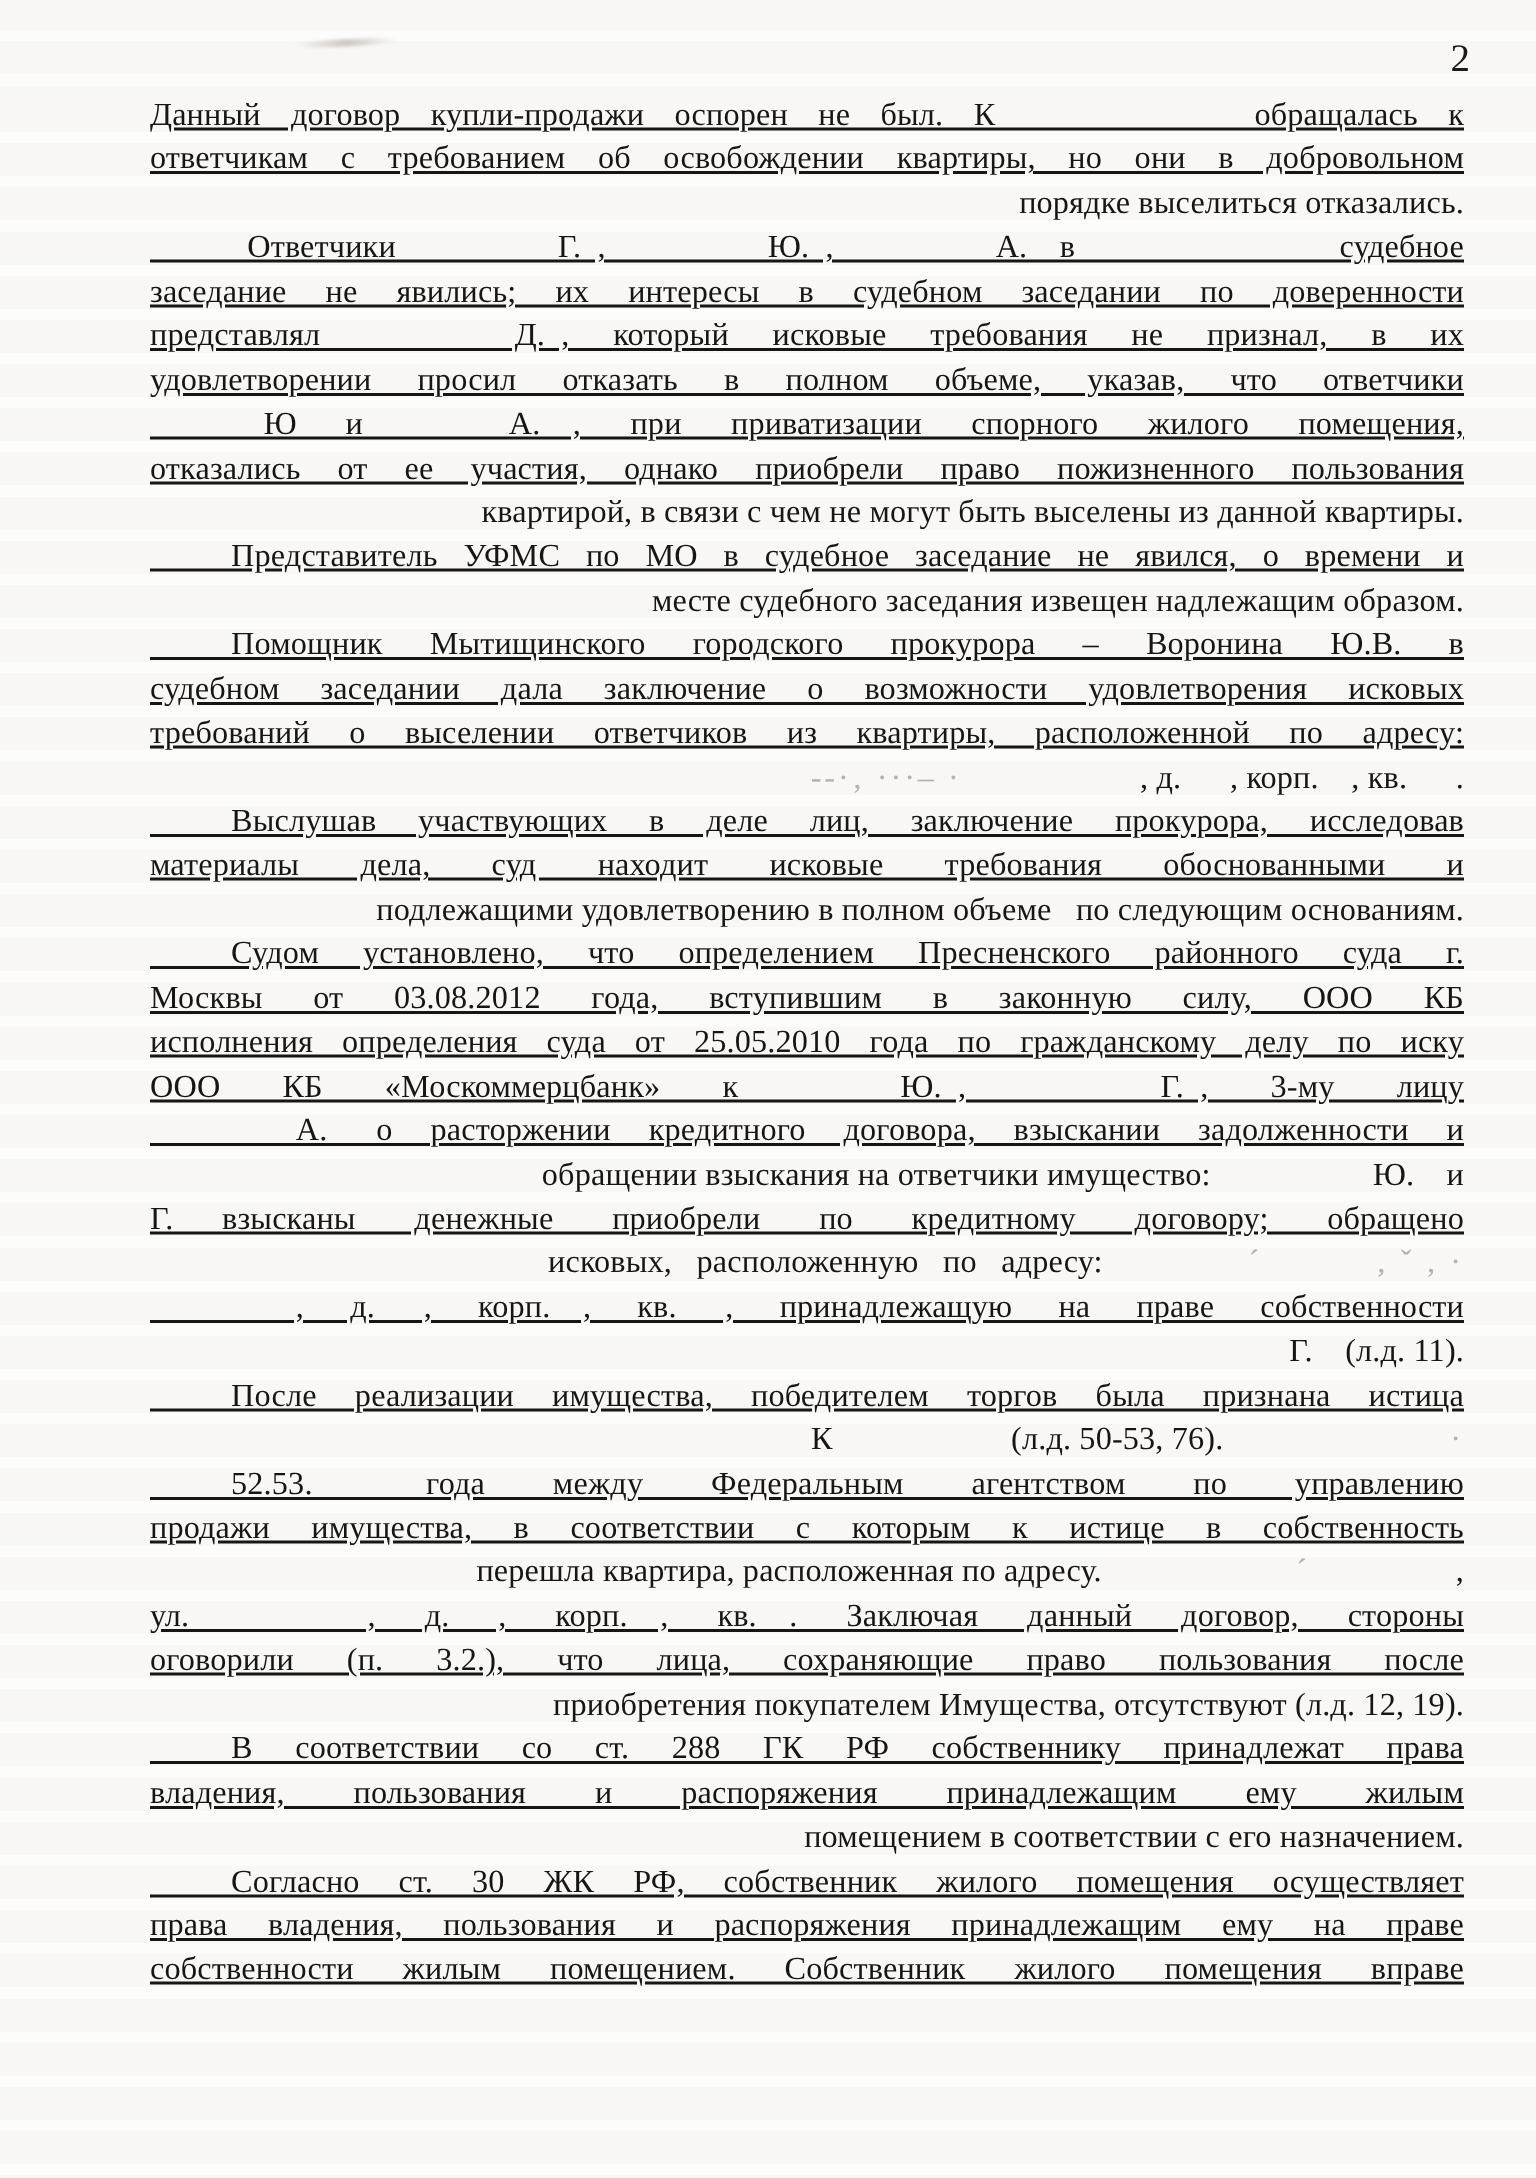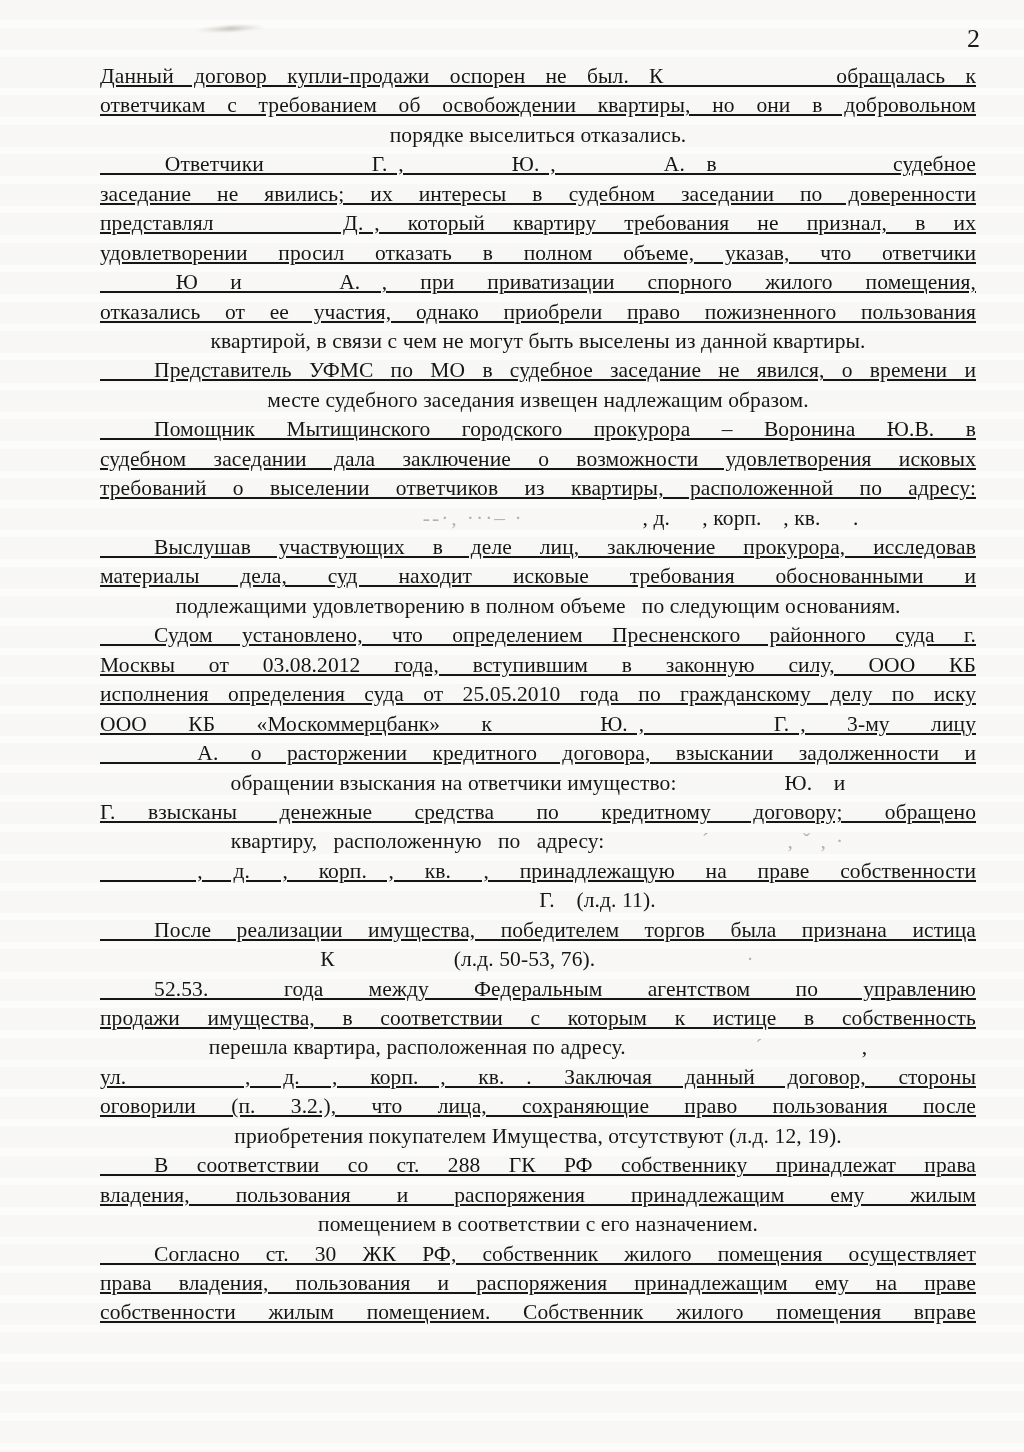--- a/index.html
+++ b/index.html
@@ -32,21 +32,21 @@
     filter:blur(1px);
   }
   .textblock{
     position:absolute;left:100px;top:62px;width:876px;
   }
   .line{
     font-size:21.5px;
     line-height:29.45px;
     height:29.45px;
     white-space:nowrap;
-    text-align:center;
+    text-align:right;
     letter-spacing:0.1px;
   }
   .line.just{
     white-space:normal;
     text-align:justify;
     text-align-last:justify;
     text-decoration:underline;
   }
   .faint{
     color:#b7b1a6;
@@ -59,42 +59,42 @@
 
 <div class="page">
   <div class="page-number">2</div>
   <div class="artifact-top"></div>
   <div class="textblock" id="lines">
       <div class="line just"><span>Данный договор купли-продажи оспорен не был. К        обращалась к</span></div>
       <div class="line just"><span>ответчикам с требованием об освобождении квартиры, но они в добровольном</span></div>
       <div class="line"><span>порядке выселиться отказались.</span></div>
       <div class="line just"><span>   Ответчики     Г. ,     Ю. ,     А. в судебное</span></div>
       <div class="line just"><span>заседание не явились; их интересы в судебном заседании по доверенности</span></div>
-      <div class="line just"><span>представлял      Д. , который квартиру требования не признал, в их</span></div>
+      <div class="line just"><span>представлял      Д. , который исковые требования не признал, в их</span></div>
       <div class="line just"><span>удовлетворении просил отказать в полном объеме, указав, что ответчики</span></div>
       <div class="line just"><span>    Ю  и     А. , при приватизации спорного жилого помещения,</span></div>
       <div class="line just"><span>отказались от ее участия, однако приобрели право пожизненного пользования</span></div>
       <div class="line"><span>квартирой, в связи с чем не могут быть выселены из данной квартиры.</span></div>
       <div class="line just"><span>   Представитель УФМС по МО в судебное заседание не явился, о времени и</span></div>
       <div class="line"><span>месте судебного заседания извещен надлежащим образом.</span></div>
       <div class="line just"><span>   Помощник Мытищинского городского прокурора – Воронина Ю.В. в</span></div>
       <div class="line just"><span>судебном заседании дала заключение о возможности удовлетворения исковых</span></div>
       <div class="line just"><span>требований о выселении ответчиков из квартиры, расположенной по адресу:</span></div>
       <div class="line"><span>          </span><span class="faint">--·‚ ···–  ·</span><span>      , д.  , корп.  , кв.  .</span></div>
       <div class="line just"><span>   Выслушав участвующих в деле лиц, заключение прокурора, исследовав</span></div>
       <div class="line just"><span>материалы дела, суд находит исковые требования обоснованными и</span></div>
       <div class="line"><span>подлежащими удовлетворению в полном объеме  по следующим основаниям.</span></div>
       <div class="line just"><span>   Судом установлено, что определением Пресненского районного суда г.</span></div>
       <div class="line just"><span>Москвы от 03.08.2012 года, вступившим в законную силу, ООО КБ</span></div>
       <div class="line just"><span>исполнения определения суда от 25.05.2010 года по гражданскому делу по иску</span></div>
       <div class="line just"><span>ООО КБ «Москоммерцбанк» к     Ю. ,      Г. , 3-му лицу</span></div>
       <div class="line just"><span>     А.  о расторжении кредитного договора, взыскании задолженности и</span></div>
       <div class="line"><span>обращении взыскания на ответчики имущество:     Ю. и</span></div>
-      <div class="line just"><span>Г.  взысканы денежные средства по кредитному договору; обращено</span></div>
-      <div class="line"><span>квартиру,  расположенную  по  адресу:     </span><span class="faint">´</span><span>    </span><span class="faint">‚ ˇ ‚ ·</span></div>
+      <div class="line just"><span>Г.  взысканы денежные приобрели по кредитному договору; обращено</span></div>
+      <div class="line"><span>исковых,  расположенную  по  адресу:     </span><span class="faint">´</span><span>    </span><span class="faint">‚ ˇ ‚ ·</span></div>
       <div class="line just"><span>     , д.  , корп.  , кв.  , принадлежащую на праве собственности</span></div>
       <div class="line"><span>      Г.  (л.д. 11).</span></div>
       <div class="line just"><span>   После реализации имущества, победителем торгов была признана истица</span></div>
       <div class="line"><span>К      (л.д. 50-53, 76).       </span><span class="faint">·</span></div>
       <div class="line just"><span>   52.53.    года между Федеральным агентством по управлению</span></div>
       <div class="line just"><span>продажи имущества, в соответствии с которым к истице в собственность</span></div>
       <div class="line"><span>перешла квартира, расположенная по адресу.      </span><span class="faint">´</span><span>     ,</span></div>
       <div class="line just"><span>ул.      , д.  , корп.  , кв.  . Заключая данный договор, стороны</span></div>
       <div class="line just"><span>оговорили (п. 3.2.), что лица, сохраняющие право пользования после</span></div>
       <div class="line"><span>приобретения покупателем Имущества, отсутствуют (л.д. 12, 19).</span></div>

